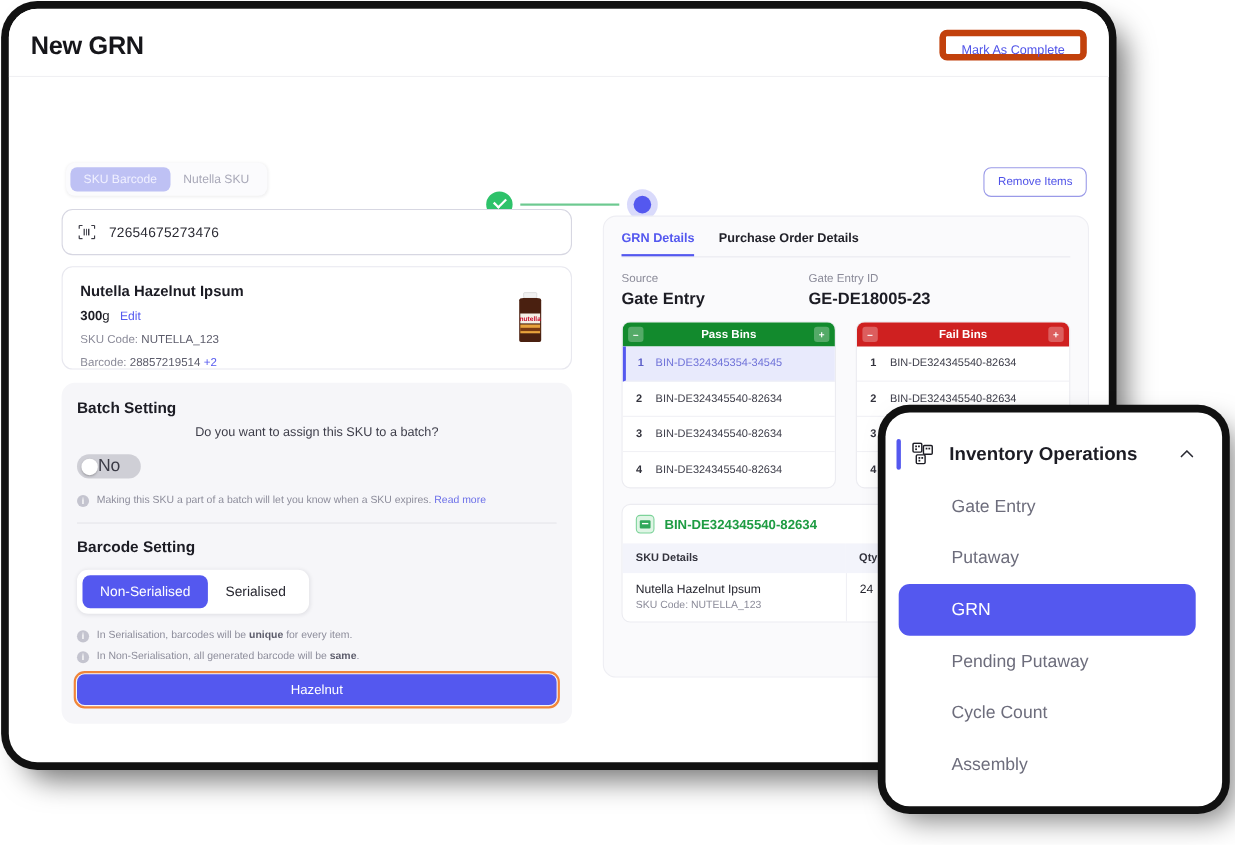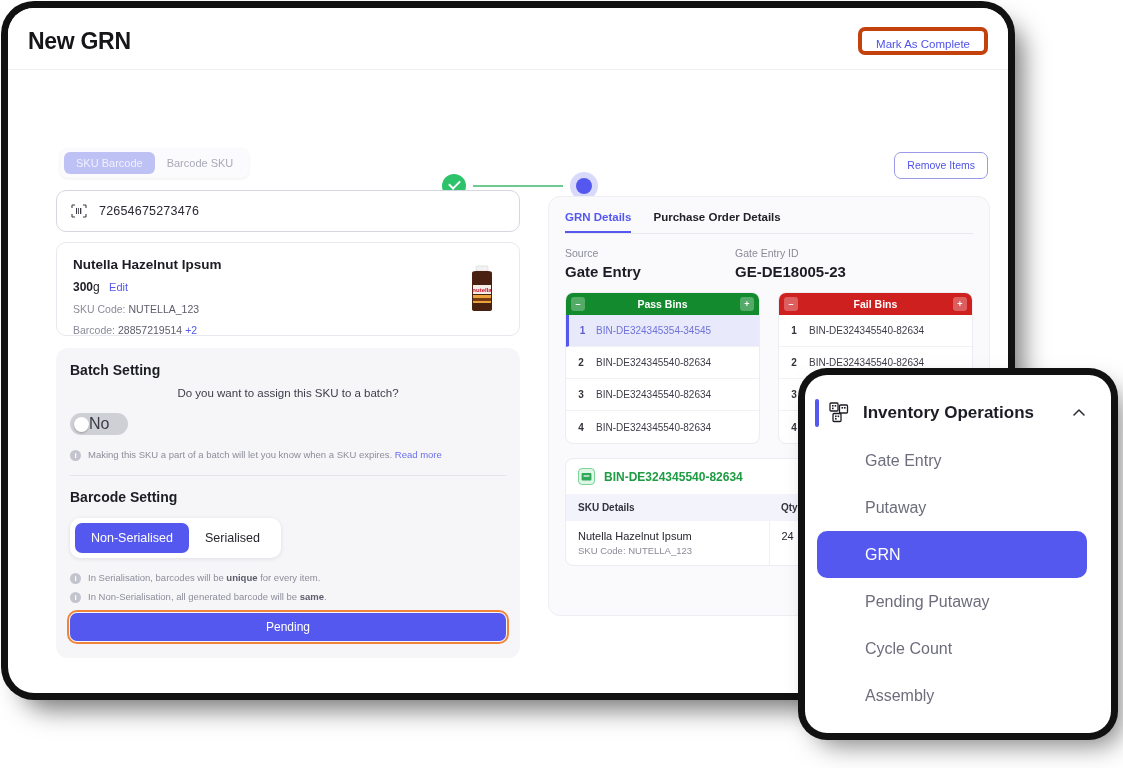--- a/index.html
+++ b/index.html
@@ -47,21 +47,21 @@
     font-weight: bold;
     color: #16161a;
     letter-spacing: -0.3px;
   }
   .mark-complete-btn {
     position: absolute;
     right: 20px;
     top: 19px;
     height: 28px;
     padding: 0 14px;
-    border: 4px solid #c2410c;
+    border: 6px solid #c2410c;
     border-radius: 7px;
     background: #ffffff;
     color: #4f52e8;
     font-size: 11.5px;
     font-family: "Liberation Sans", sans-serif;
     line-height: 26px;
     cursor: pointer;
     white-space: nowrap;
   }
 
@@ -560,21 +560,21 @@
         <div class="step-label">GRN &amp; Bin details</div>
       </div>
       <div class="step step-2">
         <div class="step-dot current"></div>
         <div class="step-label">QC</div>
       </div>
     </div>
 
     <div class="sku-toggle">
       <button class="active">SKU Barcode</button>
-      <button>Barcode SKU</button>
+      <button>Nutella SKU</button>
     </div>
 
     <button class="remove-items-btn">Remove Items</button>
 
     <div class="left-col">
 
       <div class="barcode-input-wrap">
         <span class="barcode-glyph">
           <svg width="16" height="14" viewBox="0 0 16 14">
             <path d="M1 1 L1 4 M1 1 L4 1 M15 1 L15 4 M15 1 L12 1 M1 13 L1 10 M1 13 L4 13 M15 13 L15 10 M15 13 L12 13" stroke="#3a3a44" stroke-width="1.1" fill="none"></path>
@@ -638,21 +638,21 @@
 
         <div class="hint-row">
           <span class="info-dot">i</span>
           <span><span>In Serialisation, barcodes will be </span><b>unique</b><span> for every item.</span></span>
         </div>
         <div class="hint-row" style="margin-top:7px;">
           <span class="info-dot">i</span>
           <span><span>In Non-Serialisation, all generated barcode will be </span><b>same</b><span>.</span></span>
         </div>
 
-        <button class="continue-btn">Pending</button>
+        <button class="continue-btn">Hazelnut</button>
       </div>
     </div>
 
     <div class="right-col">
       <div class="tabs">
         <div class="tab active">GRN Details</div>
         <div class="tab">Purchase Order Details</div>
       </div>
 
       <div class="kv-row">

